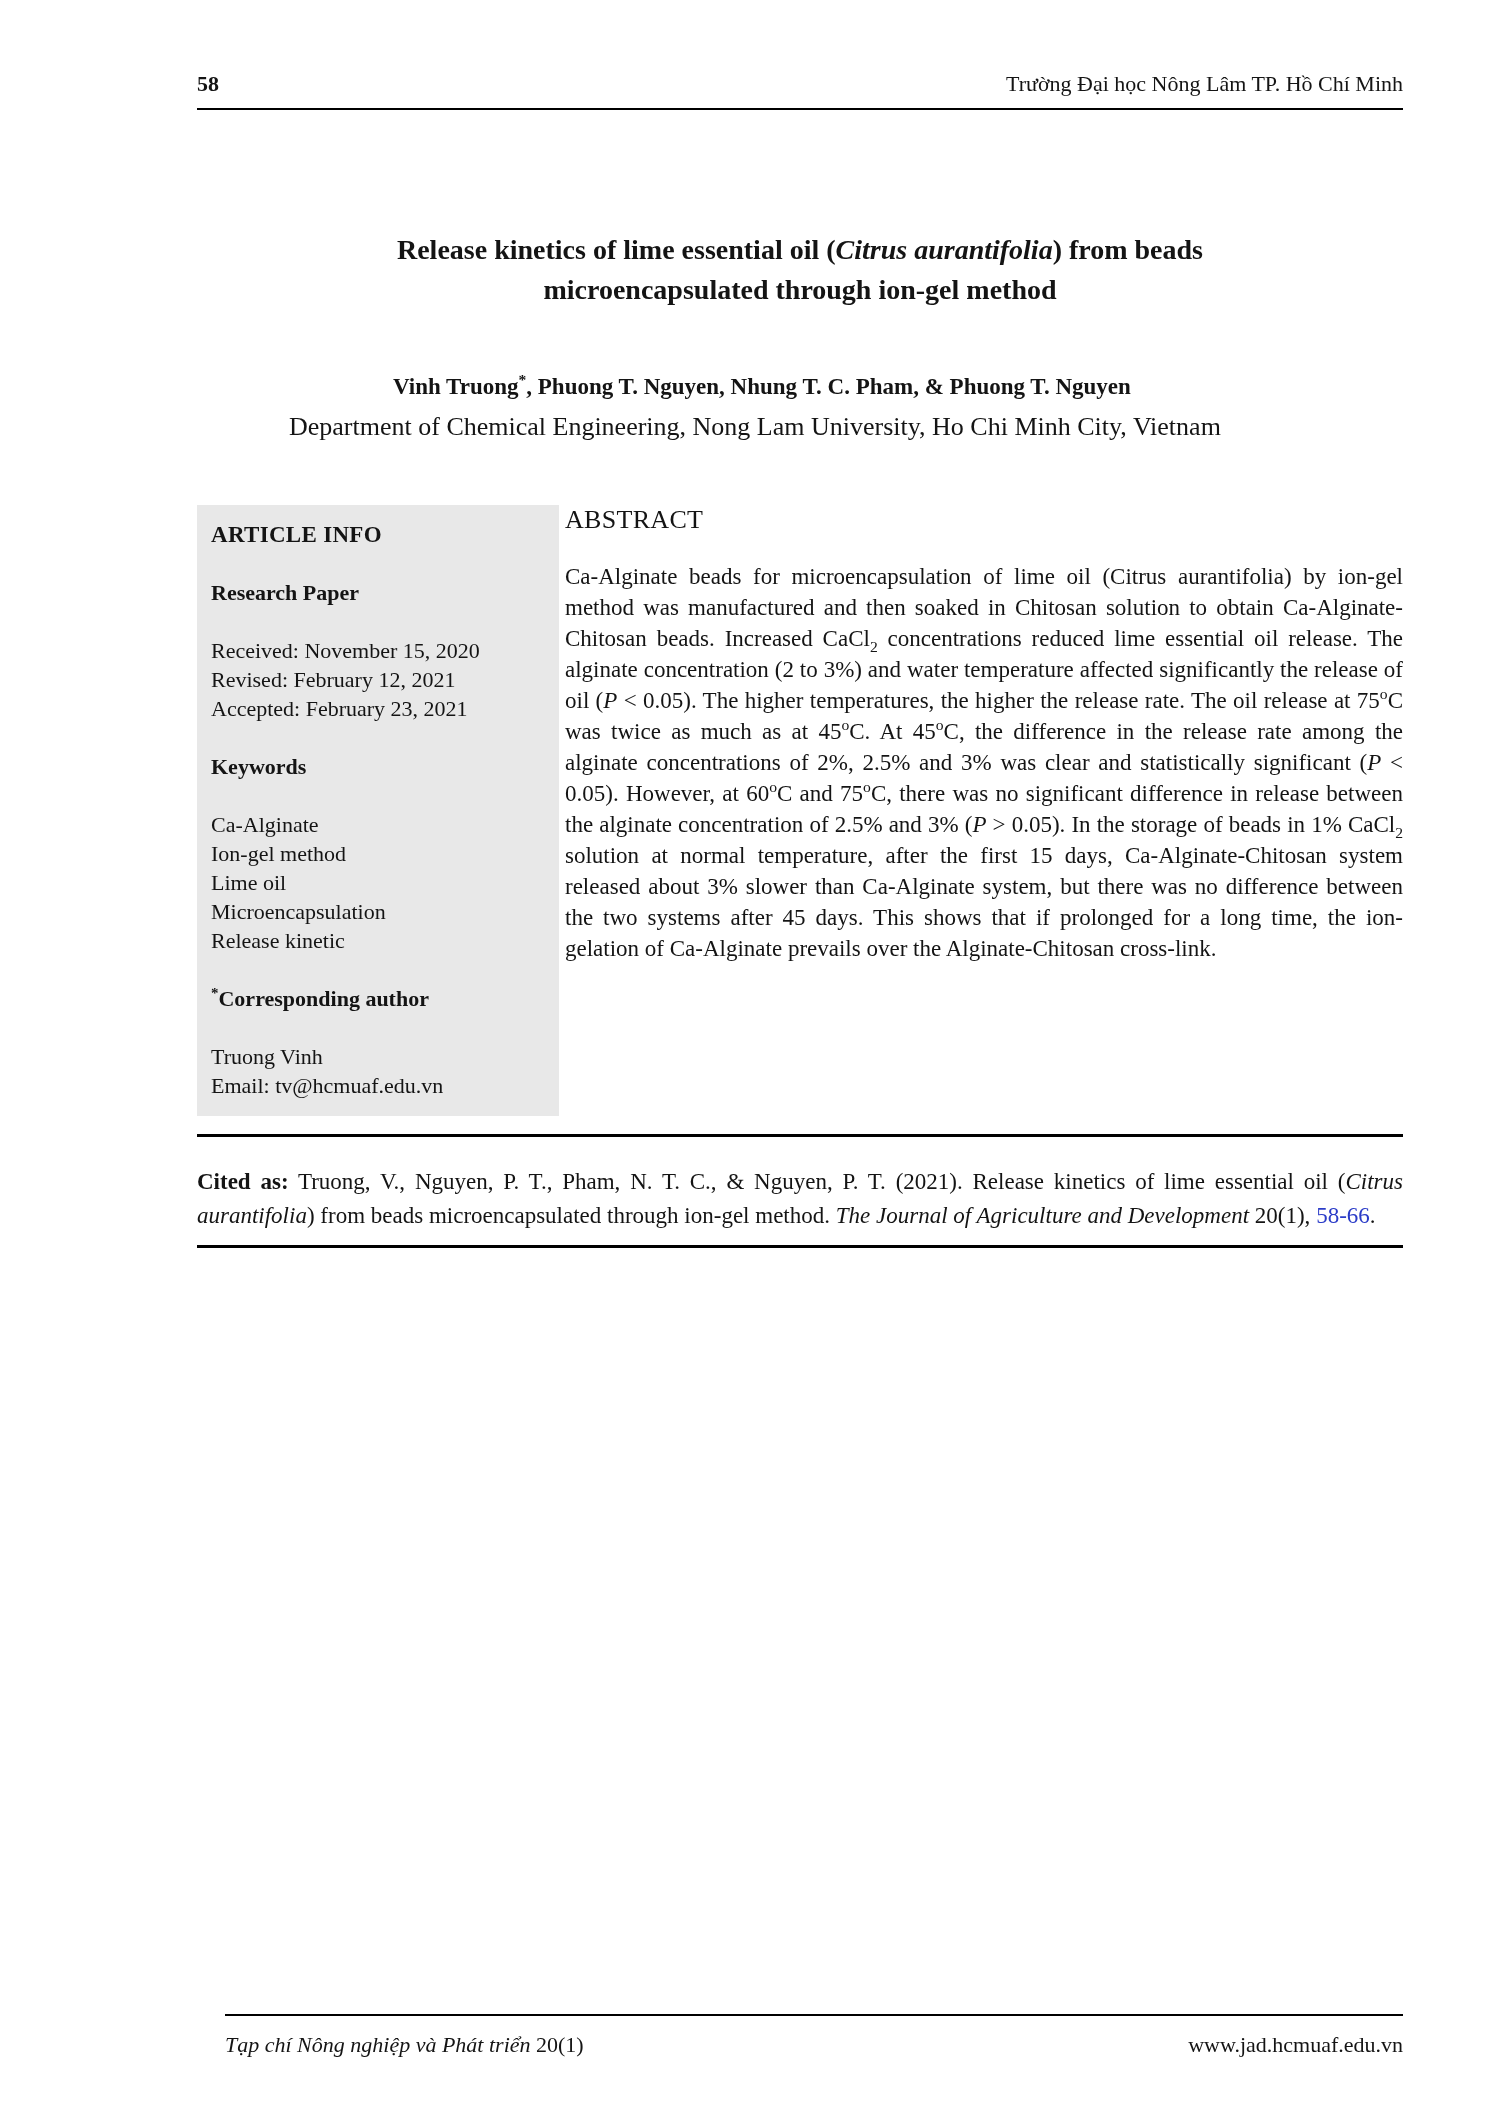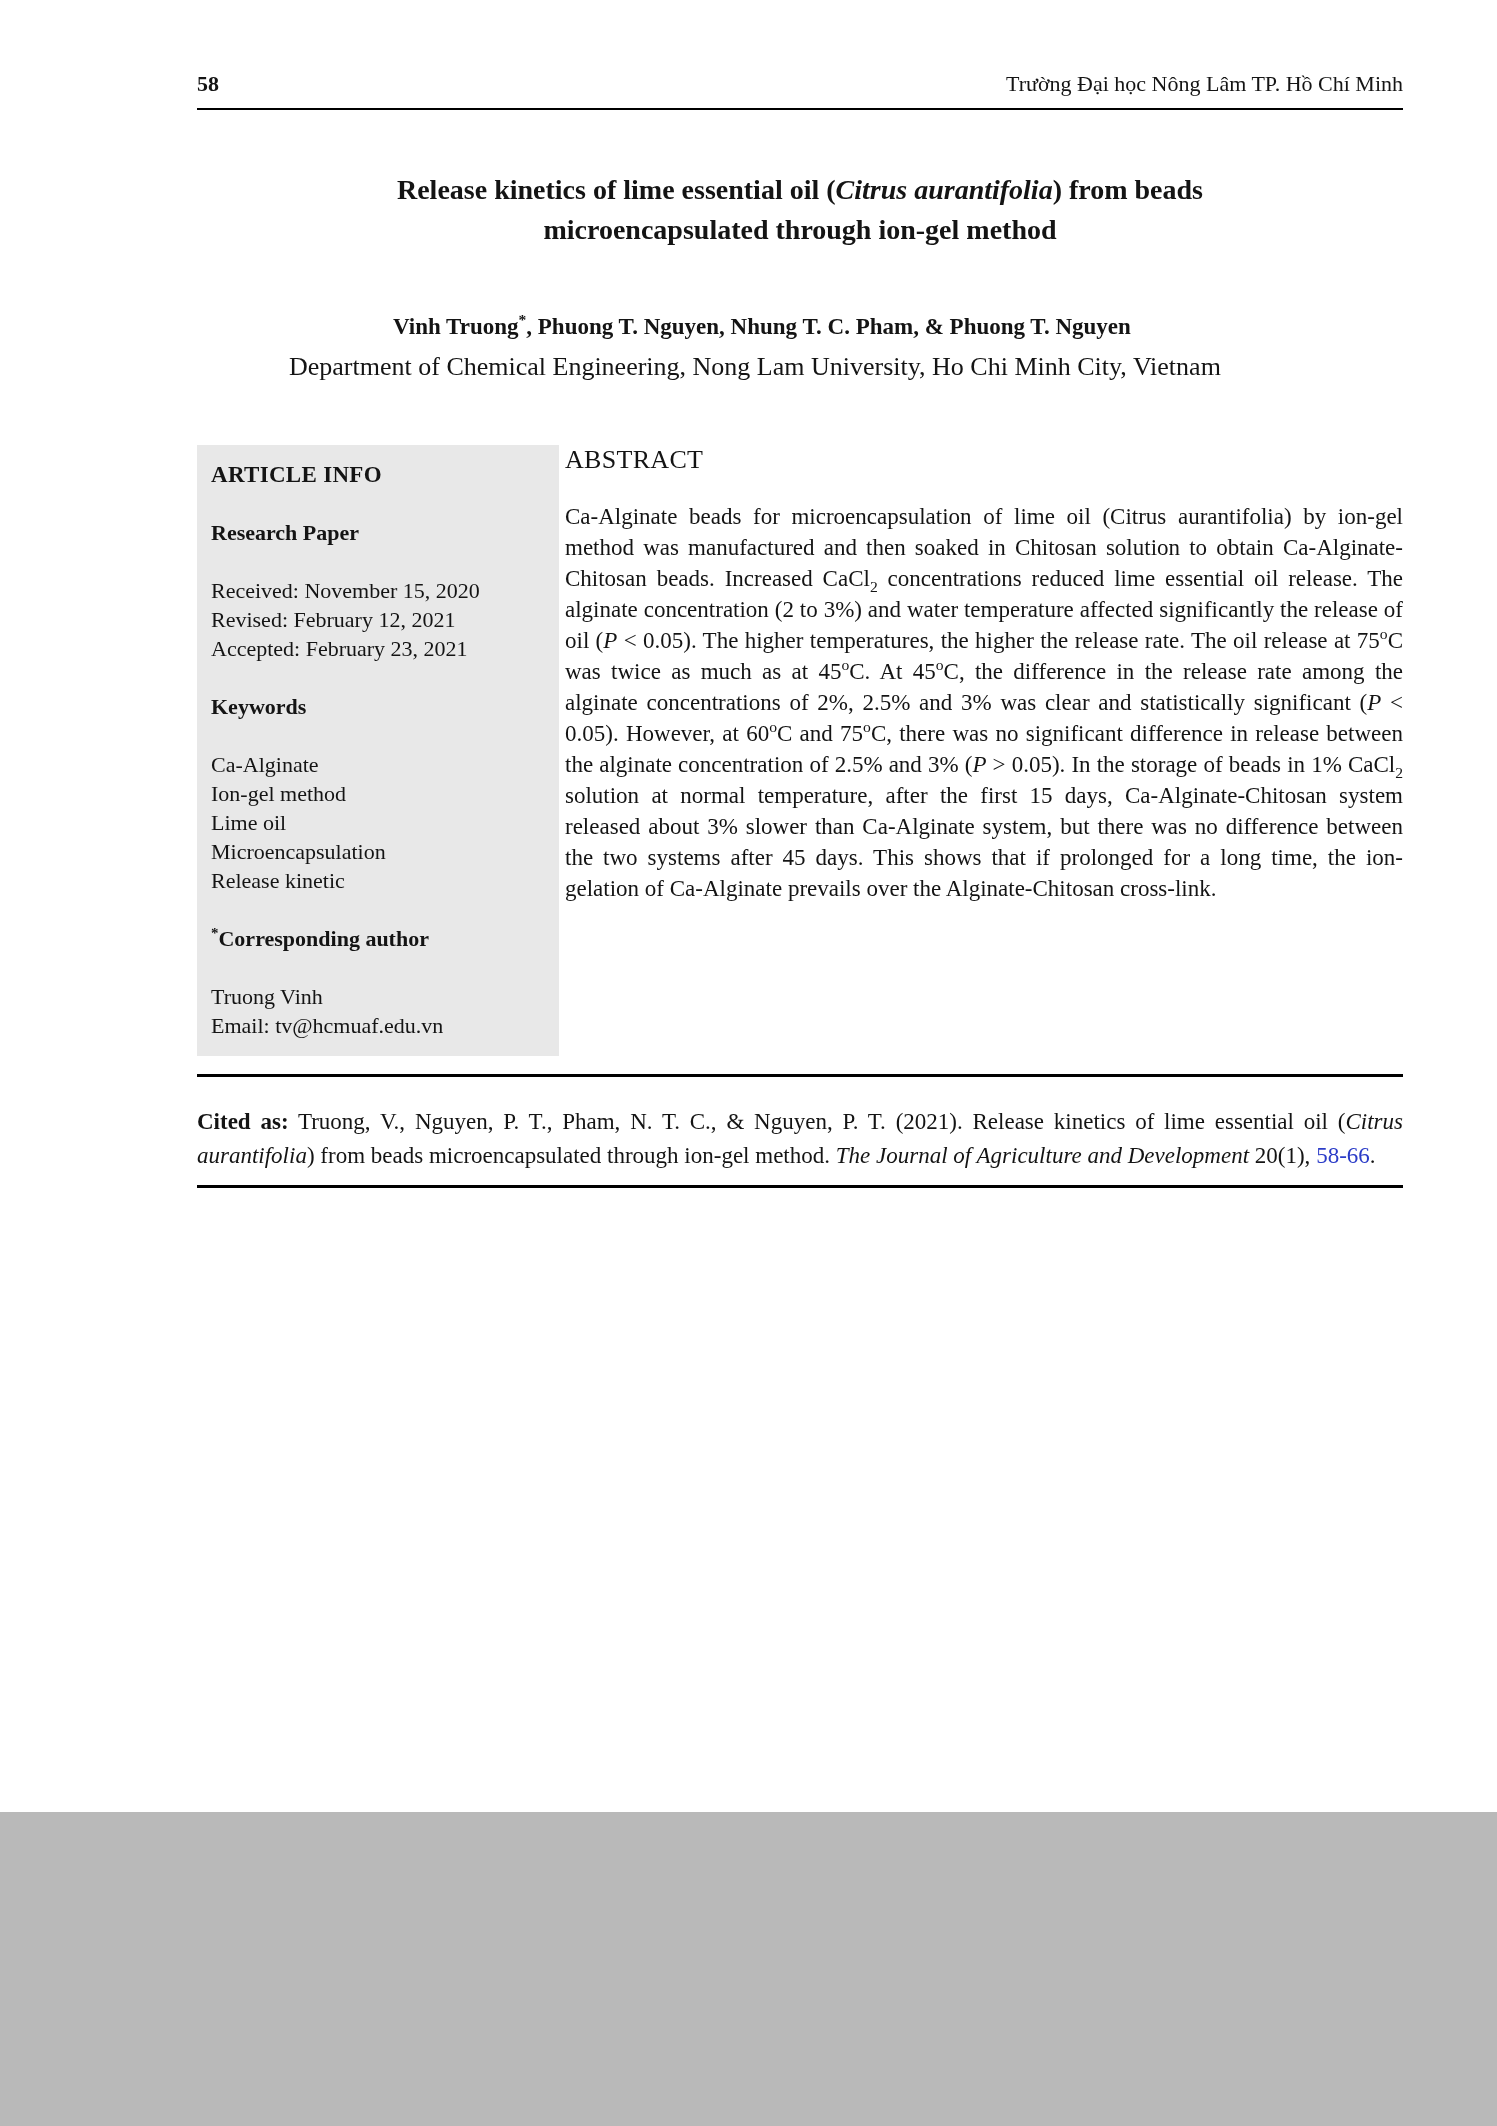--- a/index.html
+++ b/index.html
@@ -3,21 +3,21 @@
 <meta charset="utf-8">
 <style>
   * { margin: 0; padding: 0; box-sizing: border-box; }
   html, body { background: #b9b9b9; }
   body {
     font-family: "Liberation Serif", "DejaVu Serif", serif;
   }
   .page {
     position: relative;
     width: 1497px;
-    height: 1812px;
+    height: 2126px;
     margin: 0 auto;
     background: var(--bg, #ffffff);
     color: var(--text, #141414);
     padding: 70px 94px 0 197px;
     overflow: hidden;
   }
   
   .page-header {
     display: flex;
     justify-content: space-between;
@@ -26,21 +26,21 @@
     line-height: 28px;
   }
   .page-number { font-weight: bold; }
   .header-rule {
     height: 2px;
     background: #000;
     margin-top: 10px;
   }
   
   .title {
-    margin-top: 60px;
+    margin-top: 120px;
     text-align: center;
     font-size: 28px;
     line-height: 40px;
     font-weight: bold;
   }
   .authors {
     margin-top: 62px;
     margin-left: 196px;
     font-size: 23px;
     font-weight: bold;

